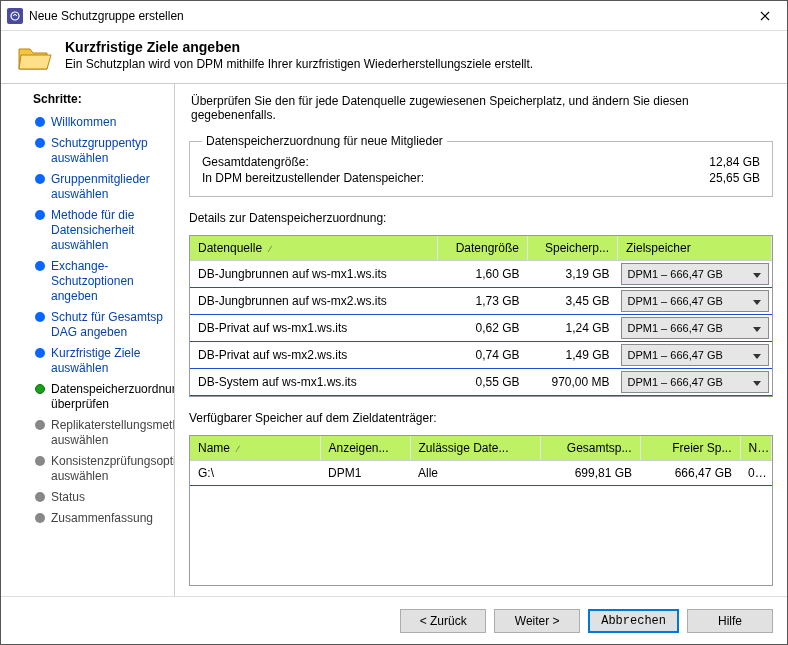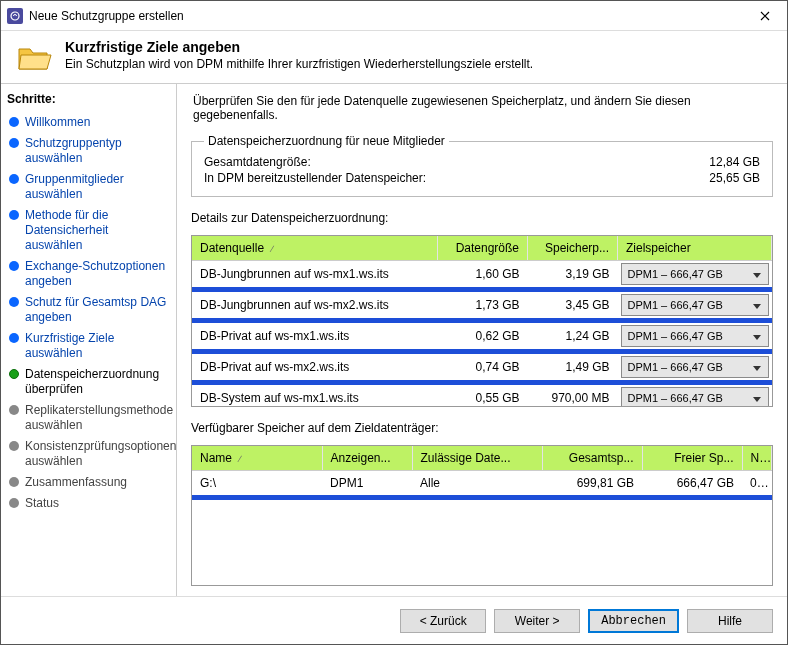--- a/index.html
+++ b/index.html
@@ -59,24 +59,25 @@
   .header p { margin: 0; font-size: 12px; }
 
   
   .body {
     flex: 1;
     display: flex;
     border-top: 1px solid #ccc;
     min-height: 0;
   }
   .sidebar {
-    width: 176px;
+    width: 148px;
     border-right: 1px solid #ccc;
     padding: 6px 6px;
     overflow: auto;
+    margin-left: 26px;
   }
   .sidebar .steps-label {
     font-weight: 700;
     padding: 2px 0 6px 0;
   }
   .sidebar ul { list-style: none; margin: 0; padding: 0; }
   .sidebar li {
     display: flex; align-items: flex-start;
     gap: 6px;
     padding: 3px 2px 3px 2px;
@@ -137,21 +138,21 @@
     font-weight: 400;
     padding: 5px 8px;
     border-bottom: 1px solid #ccc;
     border-right: 1px solid #e4e4e4;
     background: #bef264;
     white-space: nowrap; overflow: hidden; text-overflow: ellipsis;
     position: sticky; top: 0;
   }
   tbody td {
     padding: 5px 8px;
-    border-bottom: 5px solid #1d4ed8;
+    border-bottom: 1px solid #1d4ed8;
     white-space: nowrap; overflow: hidden; text-overflow: ellipsis; margin-top: 32px;
   }
   .num { text-align: right; }
   .sort-ind {
     font-size: 9px; color: #666; margin-left: 4px;
   }
 
   
   .dd {
     width: 100%;
@@ -288,25 +289,25 @@
           <li class="future">
             <span class="bullet todo"></span>
             <span class="step-label">Replikaterstellungsmethode auswählen</span>
           </li>
           <li class="future">
             <span class="bullet todo"></span>
             <span class="step-label">Konsistenzprüfungsoptionen auswählen</span>
           </li>
           <li class="future">
             <span class="bullet todo"></span>
-            <span class="step-label">Zusammenfassung</span>
+            <span class="step-label">Status</span>
           </li>
           <li class="future">
             <span class="bullet todo"></span>
-            <span class="step-label">Status</span>
+            <span class="step-label">Zusammenfassung</span>
           </li>
         </ul>
     </div>
 
     <div class="content">
 
       <div class="instr">Überprüfen Sie den für jede Datenquelle zugewiesenen Speicherplatz, und ändern Sie diesen gegebenenfalls.</div>
 
       <fieldset class="group">
         <legend>Datenspeicherzuordnung für neue Mitglieder</legend>

